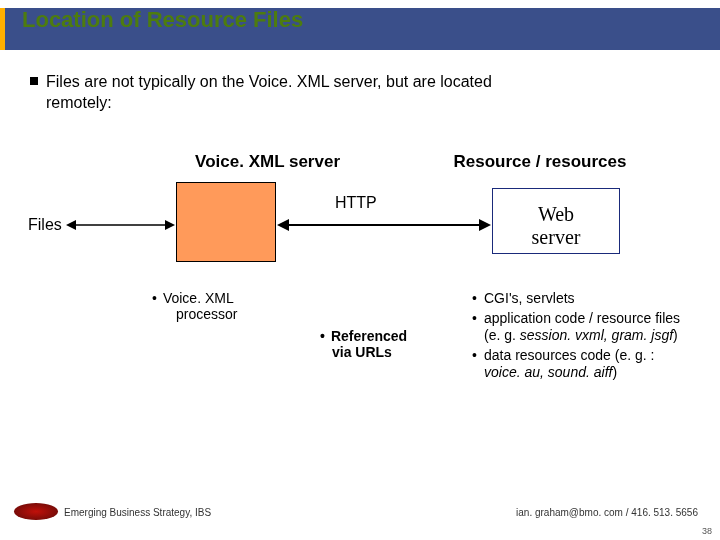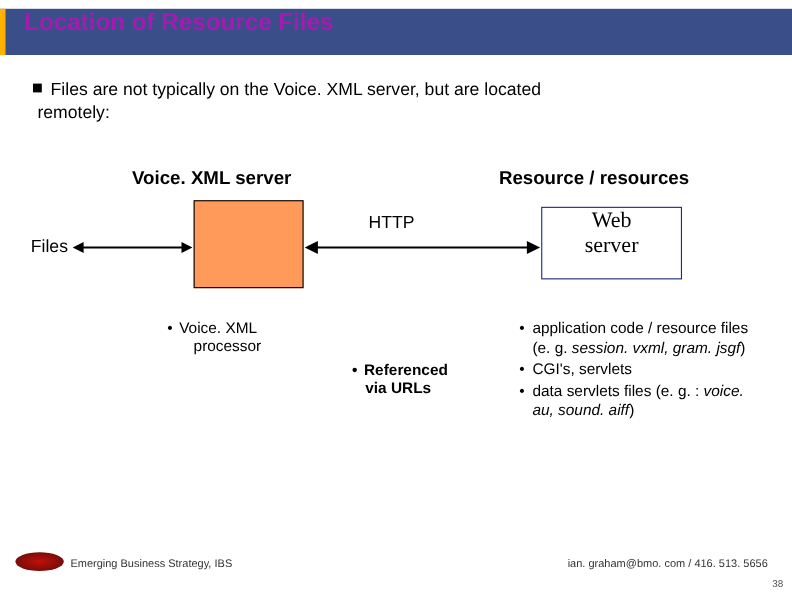--- a/index.html
+++ b/index.html
@@ -1,33 +1,33 @@
 <!DOCTYPE html>
 <html><head>
 <meta charset="utf-8">
 <style>
   * { box-sizing: border-box; margin: 0; padding: 0; }
   html, body { width: 720px; height: 540px; font-family: Arial, Helvetica, sans-serif; background: #fff; color: #000; }
   .slide { position: relative; width: 720px; height: 540px; }
   .title-band { position: absolute; left: 0; top: 8px; width: 100%; height: 42px; background: #3a4f8a; }
   .title-band .accent { position: absolute; left: 0; top: 0; width: 5px; height: 42px; background: #ffb000; }
-  .title-text-shadow { position: absolute; left: 22px; top: 7px; font-size: 22px; font-weight: bold; color: #a21caf; }
+  .title-text-shadow { position: absolute; left: 22px; top: 7px; font-size: 22px; font-weight: bold; color: #4d7c0f; }
 
   .body-bullet { position: absolute; left: 30px; top: 72px; width: 640px; font-size: 16px; line-height: 1.3; }
   .body-bullet .dot { display: inline-block; width: 8px; height: 8px; background: #000; margin-right: 8px; margin-bottom: 2px; }
-  .body-bullet .cont { margin-left: 4px; }
+  .body-bullet .cont { margin-left: 16px; }
 
-  .col-head-left { position: absolute; left: 120px; top: 152px; width: 220px; text-align: left; font-size: 17px; font-weight: bold; }
+  .col-head-left { position: absolute; left: 120px; top: 152px; width: 220px; text-align: right; font-size: 17px; font-weight: bold; }
   .col-head-right { position: absolute; left: 420px; top: 152px; width: 240px; text-align: center; font-size: 17px; font-weight: bold; }
 
   .user-label { position: absolute; left: 28px; top: 216px; font-size: 16px; }
 
   .vxml-box { position: absolute; left: 176px; top: 182px; width: 100px; height: 80px; background: #ff9a5a; border: 1.5px solid #000; }
 
-  .web-box { position: absolute; left: 492px; top: 188px; width: 128px; height: 66px; background: #fff; border: 1.5px solid #1a2a7a; font-family: Georgia, 'Times New Roman', serif; font-size: 20px; text-align: center; line-height: 1.15; padding-top: 0; color: #000; }
+  .web-box { position: absolute; left: 492px; top: 188px; width: 128px; height: 66px; background: #fff; border: 1.5px solid #1a2a7a; font-family: Georgia, 'Times New Roman', serif; font-size: 20px; text-align: center; line-height: 1.15; padding-top: 14px; color: #000; }
 
   .http-label { position: absolute; left: 335px; top: 194px; font-size: 16px; }
 
   .proc-bullet { position: absolute; left: 152px; top: 290px; width: 160px; font-size: 14px; }
   .proc-bullet .b { float: left; margin-right: 6px; }
   .proc-bullet .t1 {}
   .proc-bullet .t2 { margin-left: 24px; }
 
   .ref-bullet { position: absolute; left: 320px; top: 328px; width: 150px; font-size: 14px; font-weight: bold; }
   .ref-bullet .b { float: left; margin-right: 6px; }
@@ -96,26 +96,26 @@
   </div>
 
   <div class="ref-bullet">
     <span class="b">•</span>
     <span>Referenced</span><br>
     <span class="t2">via URLs</span>
   </div>
 
   <div class="right-list">
     <ul>
+      <li>CGI's, servlets</li>
       <li>
         <span>application code / resource files  (e. g. </span><span class="it">session. vxml,  gram. jsgf</span><span>)</span>
       </li>
-      <li>CGI's, servlets</li>
       <li>
-        <span>data servlets files (e. g. : </span><span class="it">voice. au, sound. aiff</span><span>)</span>
+        <span>data resources code (e. g. : </span><span class="it">voice. au, sound. aiff</span><span>)</span>
       </li>
     </ul>
   </div>
 
   <div class="footer-logo" title="emfisys">
     <span class="oval"></span>
   </div>
   <div class="footer-strategy">Emerging Business Strategy, IBS</div>
   <div class="footer-contact">ian. graham@bmo. com / 416. 513. 5656</div>
   <div class="page-num">38</div>

